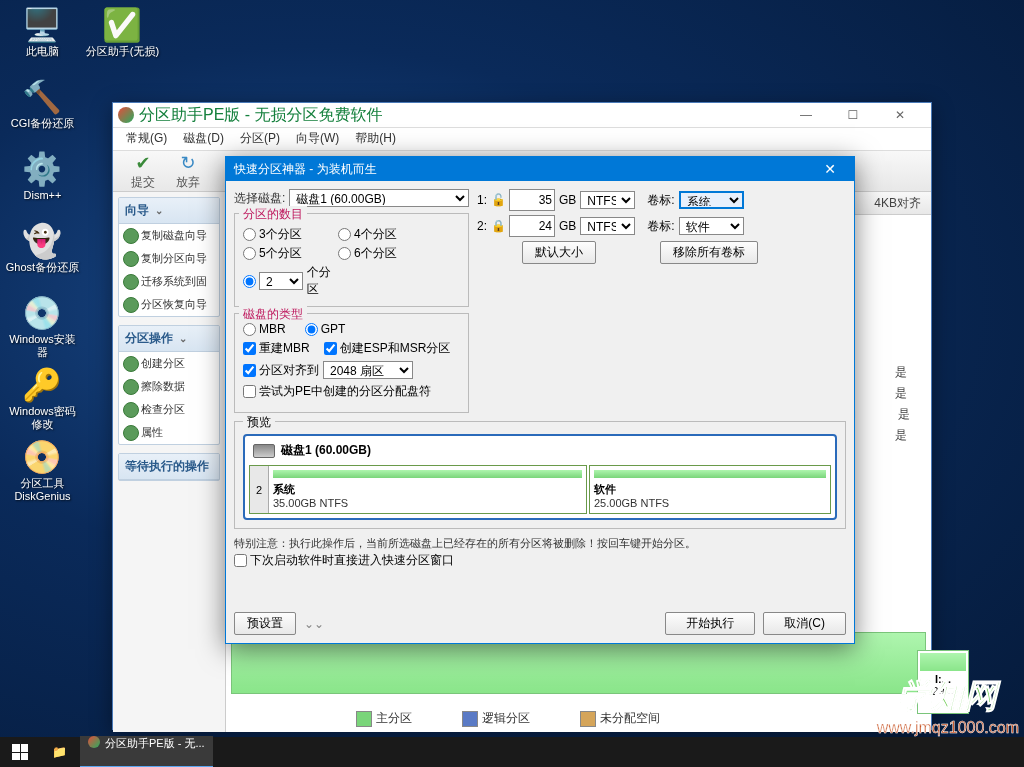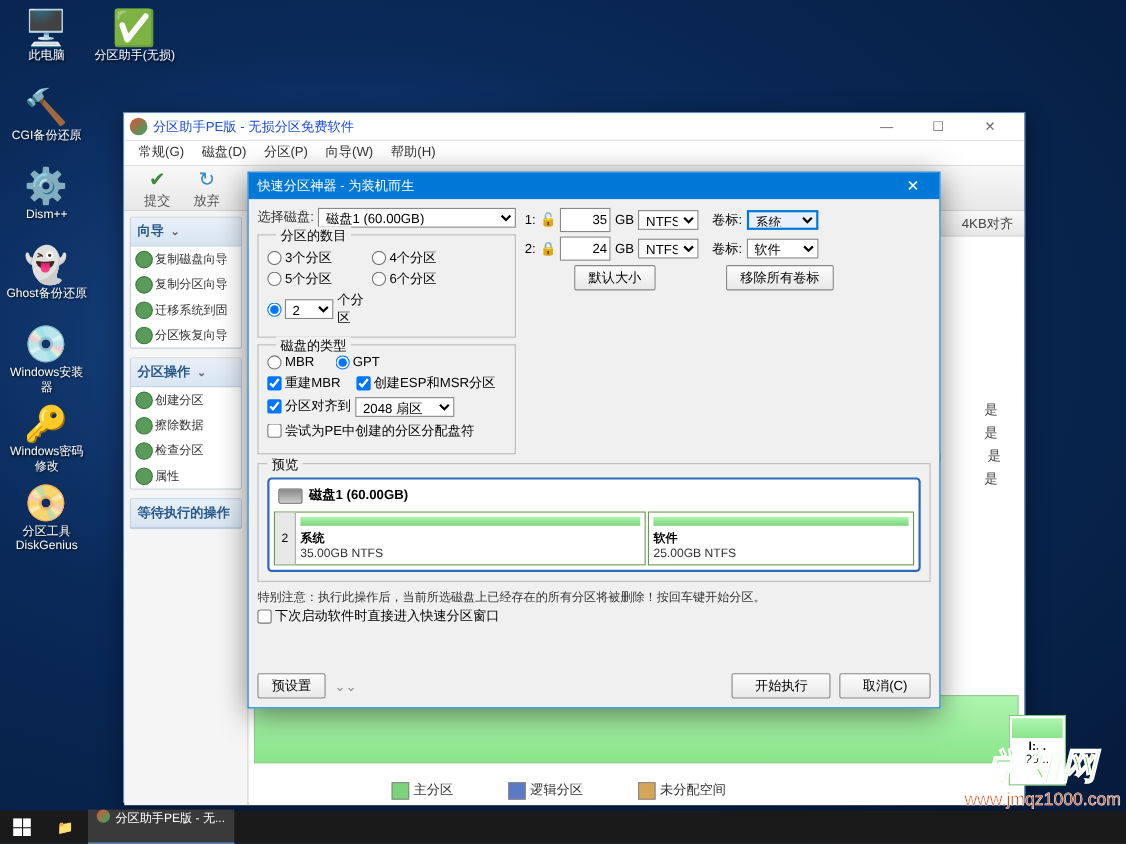--- a/index.html
+++ b/index.html
@@ -4,21 +4,21 @@
 <style>
 html,body{margin:0;padding:0;width:1024px;height:767px;overflow:hidden;font-family:"Microsoft YaHei","SimSun",sans-serif;font-size:12px;background:radial-gradient(ellipse at 30% 40%,#1a4a8a 0%,#0a2a5a 40%,#051a3a 100%)}
 .desktop{position:relative;width:100%;height:100%}
 .desktop-icons{position:absolute;top:5px;left:5px}
 .dicon{width:75px;height:70px;display:flex;flex-direction:column;align-items:center;color:#fff;font-size:11px;text-align:center;margin-bottom:2px;cursor:pointer}
 .dicon-img{width:40px;height:40px;display:flex;align-items:center;justify-content:center;font-size:32px}
 .dicon-label{text-shadow:1px 1px 2px rgba(0,0,0,.8);line-height:1.2}
 .main-window{position:absolute;left:112px;top:102px;width:818px;height:626px;background:#fff;border:1px solid #4a7ab8;box-shadow:0 5px 20px rgba(0,0,0,.4)}
 .titlebar{height:24px;background:#fff;display:flex;align-items:center;padding:0 5px;border-bottom:1px solid #ddd}
 .titlebar-icon{width:16px;height:16px;margin-right:5px;background:linear-gradient(135deg,#e74c3c,#27ae60);border-radius:50%}
-.titlebar-text{flex:1;color:#1d4ed8;font-size:12px}
+.titlebar-text{flex:1;color:#15803d;font-size:16px}
 .titlebar-btns{display:flex;gap:15px;padding-right:10px}
 .titlebar-btn{width:32px;height:20px;display:flex;align-items:center;justify-content:center;color:#666;cursor:pointer}
 .menubar{height:22px;background:#fff;display:flex;align-items:flex-start;padding:0 5px;border-bottom:1px solid #ddd}
 .menu-item{padding:2px 8px;color:#333;cursor:pointer}
 .toolbar{height:40px;background:linear-gradient(#f8f8f8,#e8e8e8);border-bottom:1px solid #ccc;display:flex;align-items:center;padding:0 10px;gap:5px}
 .tool-btn{display:flex;flex-direction:column;align-items:center;padding:2px 8px;cursor:pointer;color:#555}
 .tool-icon{font-size:18px;color:#3a8a3a}
 .main-body{display:flex;height:calc(100% - 86px)}
 .sidebar{width:102px;background:#f5f5f5;border-right:1px solid #ccc;padding:5px}
 .side-section{background:#fff;border:1px solid #c0d0e0;margin-bottom:8px;border-radius:2px}
@@ -34,24 +34,24 @@
 .legend-box{width:14px;height:14px;display:inline-block;vertical-align:middle;margin-right:4px;border:1px solid #888}
 .table-rows{position:absolute;top:170px;right:0;width:120px;color:#444;font-size:12px}
 .table-rows div{display:flex;justify-content:space-around;padding:2px 0}
 .dialog{position:absolute;left:225px;top:156px;width:628px;height:486px;background:#f0f0f0;border:1px solid #0078d7;box-shadow:0 5px 25px rgba(0,0,0,.5);z-index:10}
 .dialog-title{height:24px;background:#0078d7;color:#fff;display:flex;align-items:center;padding:0 8px;font-size:12px}
 .dialog-title-text{flex:1}
 .dialog-close{width:32px;text-align:center;cursor:pointer;font-size:14px}
 .dialog-body{padding:8px;display:flex;flex-direction:column;height:calc(100% - 24px);box-sizing:border-box}
 .dialog-top{display:flex;gap:8px}
 .group{border:1px solid #bbb;padding:8px;background:#f0f0f0;position:relative;margin-top:6px}
-.group-title{position:absolute;top:-8px;left:16px;background:#f0f0f0;padding:0 4px;color:#000000}
+.group-title{position:absolute;top:-8px;left:4px;background:#f0f0f0;padding:0 4px;color:#be185d}
 .left-col{width:235px}
 .right-col{flex:1}
-.row{display:flex;align-items:flex-start;gap:4px;margin-bottom:4px}
+.row{display:flex;align-items:center;gap:4px;margin-bottom:4px}
 .label{color:#333}
 select,input[type=text]{border:1px solid #888;background:#fff;font-size:12px;padding:1px 2px;height:18px}
 input[type=radio],input[type=checkbox]{margin:0 3px 0 0;vertical-align:middle}
 .radio-grid{display:grid;grid-template-columns:95px 95px;gap:2px 0;margin-top:4px}
 .radio-label{display:flex;align-items:center}
 .hint{color:#2a6a2a;font-size:11px;margin-top:6px;line-height:1.4}
 .part-row{display:flex;align-items:center;gap:4px;margin-bottom:4px}
 .lock-icon{width:14px;height:14px;display:inline-block;color:#888}
 .btn{border:1px solid #888;background:linear-gradient(#fdfdfd,#e8e8e8);padding:2px 12px;cursor:pointer;font-size:12px;border-radius:2px}
 .preview-box{border:1px solid #bbb;padding:8px;margin-top:8px;background:#f0f0f0;position:relative}

